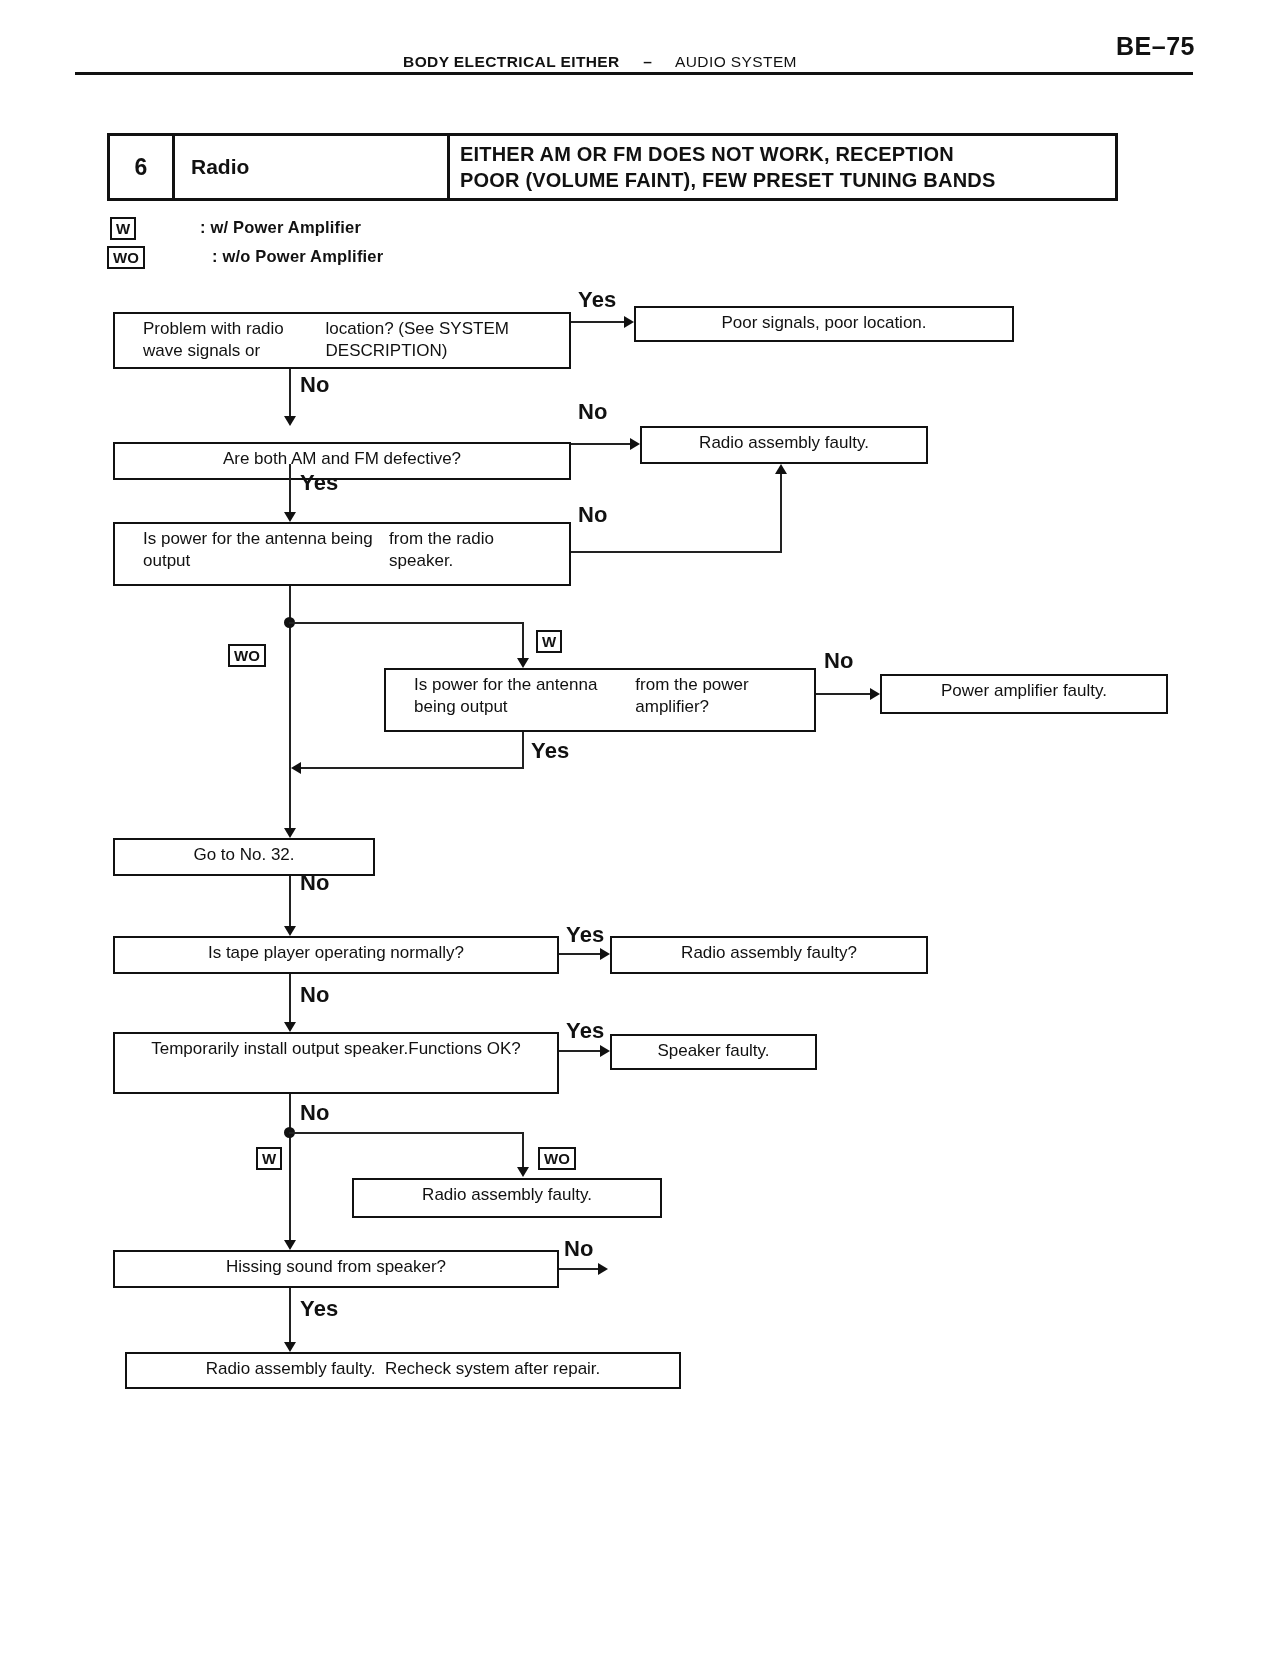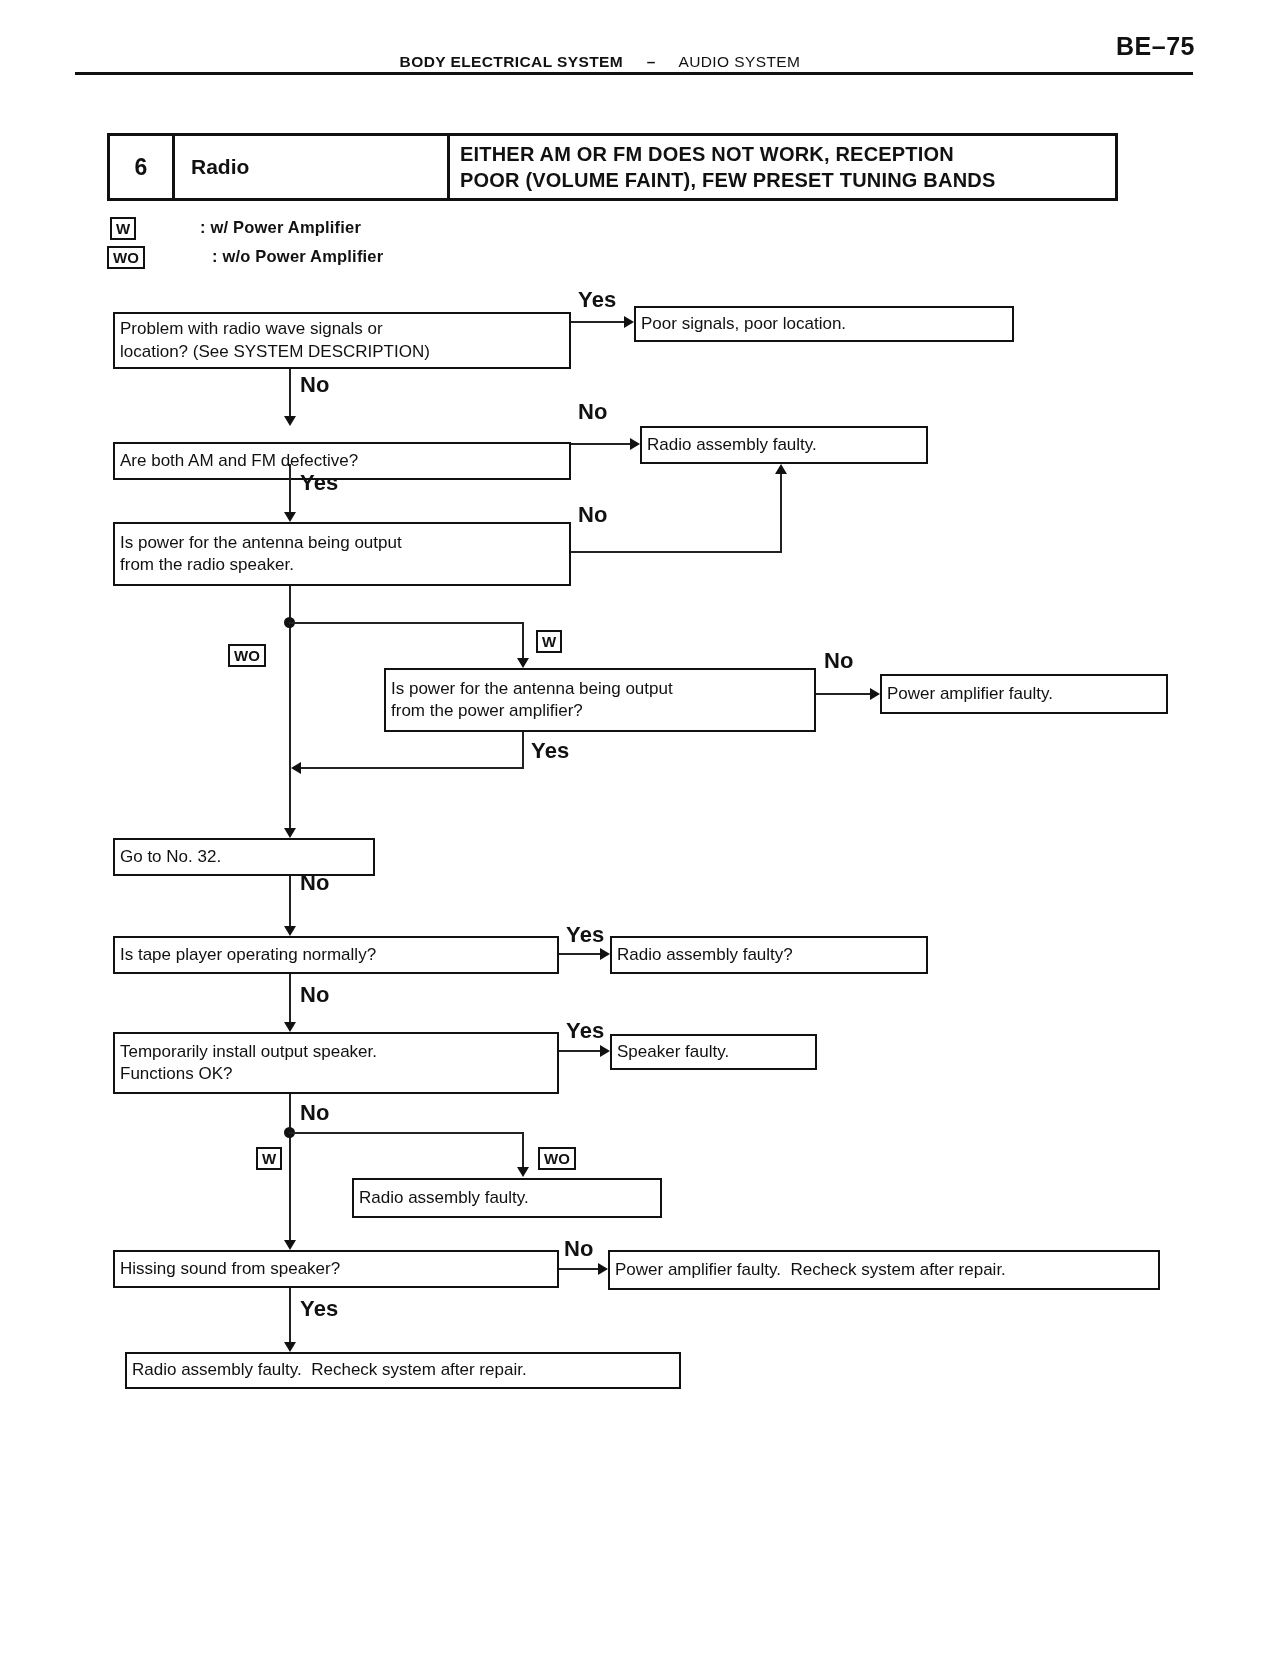--- a/index.html
+++ b/index.html
@@ -20,40 +20,40 @@
   .tcell{border-right:3px solid #111;display:flex;align-items:center;justify-content:center;}
   .tnum{width:62px;font-size:23px;font-weight:bold;}
   .tsys{width:256px;font-size:21px;font-weight:bold;justify-content:flex-start;padding-left:16px;}
   .tsymptom{flex:1;border-right:none;flex-direction:column;align-items:flex-start;justify-content:center;
     padding-left:10px;font-size:20px;font-weight:bold;line-height:26px;letter-spacing:.2px;}
   
   .tag{border:2px solid #111;font-weight:bold;font-size:15px;line-height:17px;padding:1px 4px;background:#fff;}
   .leg-txt{font-size:16.5px;font-weight:bold;letter-spacing:.2px;}
   
   .box{border:2.5px solid #111;background:#fff;font-size:17px;line-height:1.32;color:#111;
-    display:flex;flex-direction:column;justify-content:center;padding:4px 5px;box-sizing:border-box;}
+    display:flex;justify-content:center;padding:4px 28px;box-sizing:border-box;}
   .box .ln{white-space:pre-wrap;}
   
   .vline{width:2px;background:#222;}
   .hline{height:2px;background:#222;}
   .dot{width:11px;height:11px;border-radius:50%;background:#111;}
   .arr-d{width:0;height:0;border-left:6px solid transparent;border-right:6px solid transparent;border-top:10px solid #111;}
   .arr-u{width:0;height:0;border-left:6px solid transparent;border-right:6px solid transparent;border-bottom:10px solid #111;}
   .arr-r{width:0;height:0;border-top:6px solid transparent;border-bottom:6px solid transparent;border-left:10px solid #111;}
   .arr-l{width:0;height:0;border-top:6px solid transparent;border-bottom:6px solid transparent;border-right:10px solid #111;}
   .lbl{font-weight:bold;font-size:22px;letter-spacing:.2px;}
 </style>
 </head>
 <body>
 
 <div class="page">
 
   <div class="abs page-num" style="left:1116px;top:32px;">BE–75</div>
   <div class="abs hdr" style="left:0;top:53px;">
-    <span class="b">BODY ELECTRICAL SYSTEM</span>
+    <span class="b">BODY ELECTRICAL EITHER</span>
     <span>&nbsp;&nbsp;&nbsp;</span>
     <span class="b">–</span>
     <span>&nbsp;&nbsp;&nbsp;</span>
     <span>AUDIO SYSTEM</span>
   </div>
   <div class="abs hrule" style="left:75px;top:72px;width:1118px;"></div>
 
   <div class="abs title-table" style="left:107px;top:133px;width:1005px;height:62px;">
     <div class="tcell tnum">6</div>
     <div class="tcell tsys">Radio</div>
@@ -106,23 +106,20 @@
     <div class="ln">Functions OK?</div>
   </div>
   <div class="abs box" style="left:610px;top:1034px;width:207px;height:36px;">
     <div class="ln">Speaker faulty.</div>
   </div>
   <div class="abs box" style="left:352px;top:1178px;width:310px;height:40px;">
     <div class="ln">Radio assembly faulty.</div>
   </div>
   <div class="abs box" style="left:113px;top:1250px;width:446px;height:38px;">
     <div class="ln">Hissing sound from speaker?</div>
-  </div>
-  <div class="abs box" style="left:608px;top:1250px;width:552px;height:40px;">
-    <div class="ln">Power amplifier faulty.  Recheck system after repair.</div>
   </div>
   <div class="abs box" style="left:125px;top:1352px;width:556px;height:37px;">
     <div class="ln">Radio assembly faulty.  Recheck system after repair.</div>
   </div>
 
   <div class="abs vline" style="left:289px;top:369px;height:49px;"></div>
   <div class="abs arr-d" style="left:284px;top:416px;"></div>
 
   <div class="abs vline" style="left:289px;top:464px;height:50px;"></div>
   <div class="abs arr-d" style="left:284px;top:512px;"></div>

